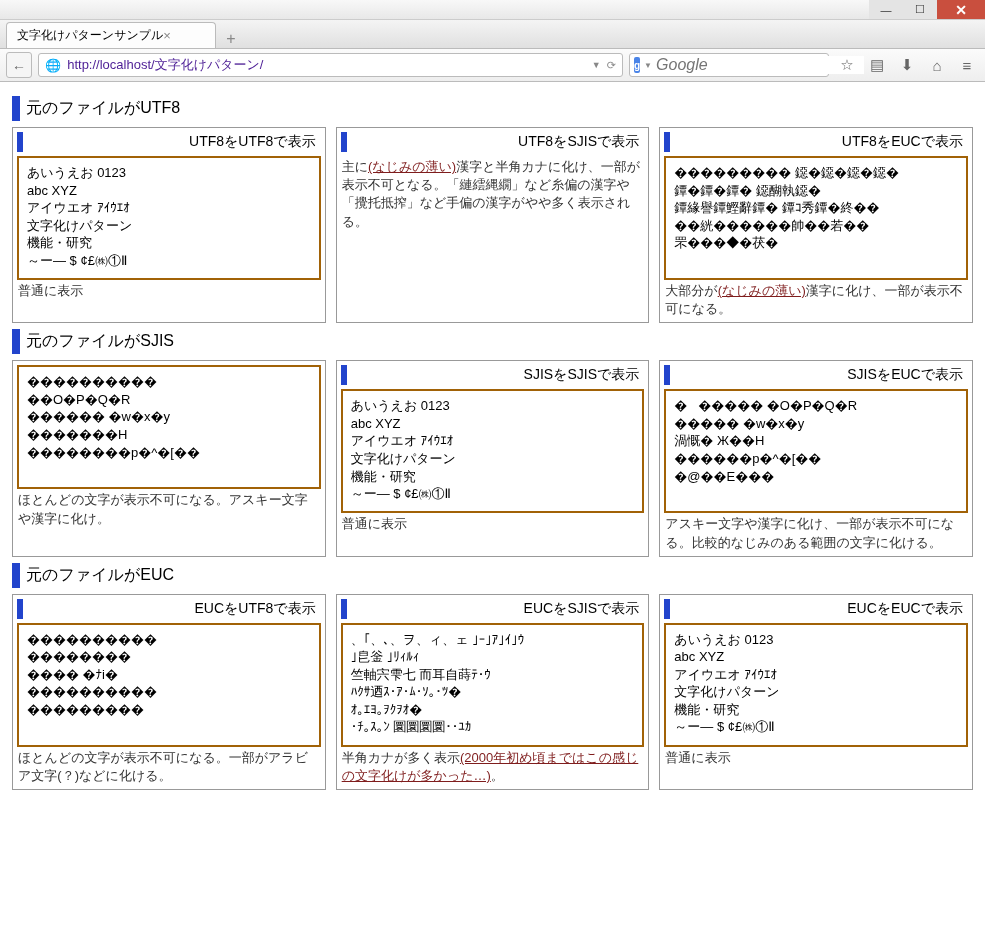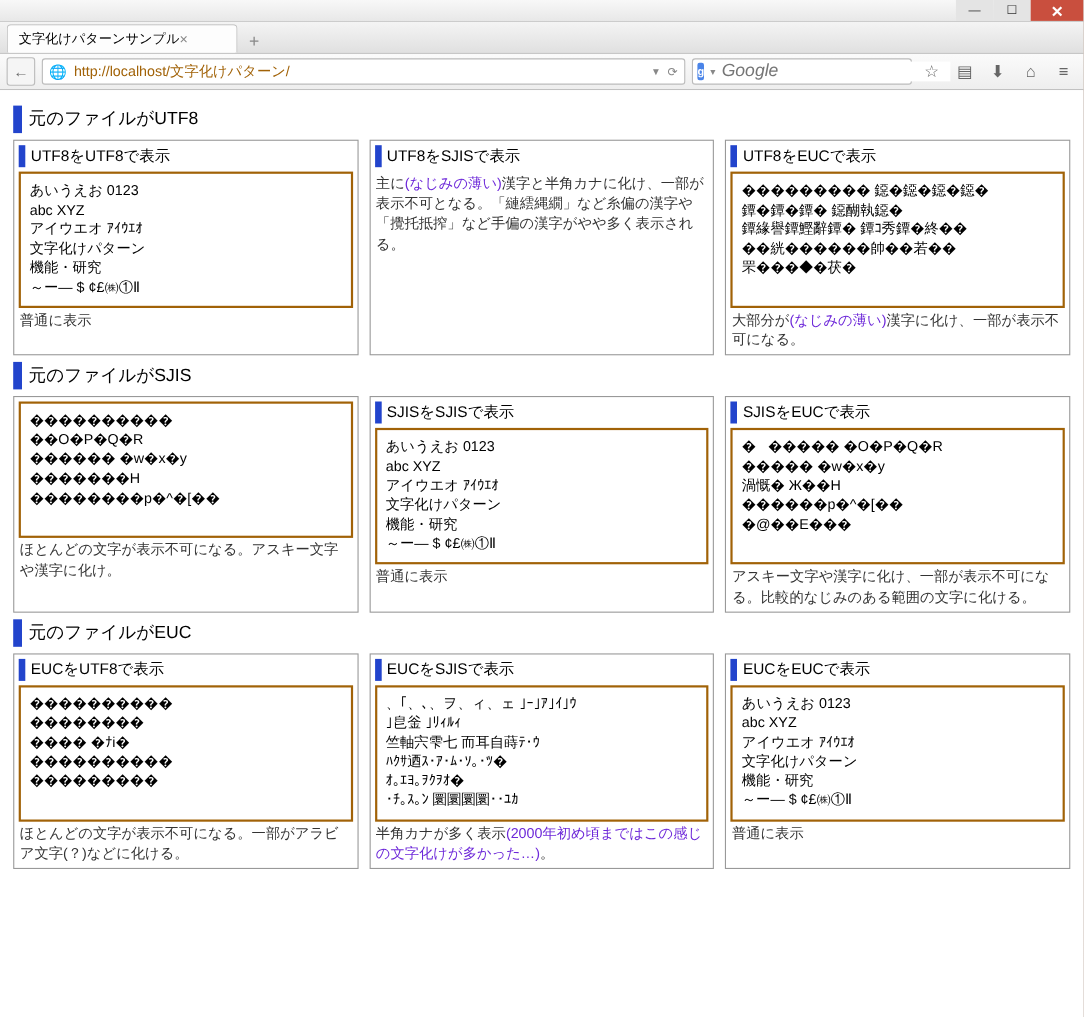--- a/index.html
+++ b/index.html
@@ -96,21 +96,21 @@
   align-items: center;
   padding: 0 6px;
   gap: 6px;
 }
 .urlbox .globe { color: #888; font-size: 13px; }
 .urlbox input {
   flex: 1;
   border: none;
   outline: none;
   font-size: 13px;
-  color: #a16207;
+  color: #4c1d95;
 }
 .urlbox .reload { color: #888; font-size: 11px; }
 .searchbox {
   width: 200px;
   height: 24px;
   border: 1px solid #bbb;
   border-radius: 3px;
   background: #fff;
   display: flex;
   align-items: center;
@@ -166,20 +166,21 @@
   border: 1px solid #999;
   padding: 4px;
   display: flex;
   flex-direction: column;
 }
 .card-head {
   border-left: 6px solid #2244cc;
   padding: 1px 5px;
   font-size: 14px;
   margin-bottom: 4px;
+  text-align: right;
 }
 .sample-box {
   border: 2px solid #a16207;
   background: #fff;
   padding: 6px 8px;
   height: 124px;
   overflow: auto;
   font-size: 13px;
   line-height: 1.35;
   white-space: pre-wrap;
@@ -188,21 +189,21 @@
 .sample-box::-webkit-scrollbar { width: 16px; }
 .sample-box::-webkit-scrollbar-track { background: #f0f0f0; border-left:1px solid #ddd;}
 .sample-box::-webkit-scrollbar-thumb { background: #c7c7c7; border:1px solid #aaa; border-radius:2px;}
 .sample-box::-webkit-scrollbar-button { background:#e5e5e5; height:16px; border:1px solid #bbb;}
 .desc {
   font-size: 13px;
   color: #333;
   line-height: 1.4;
   padding: 2px 1px 0 1px;
 }
-.desc .faint { color: #6d28d9; }
+.desc .faint { color: #7f1d1d; text-decoration: underline; }
 </style>
 </head>
 <body>
 
 <div class="window">
   <div class="titlebar">
     <div class="winbtn min">—</div>
     <div class="winbtn max">☐</div>
     <div class="winbtn close">✕</div>
   </div>

